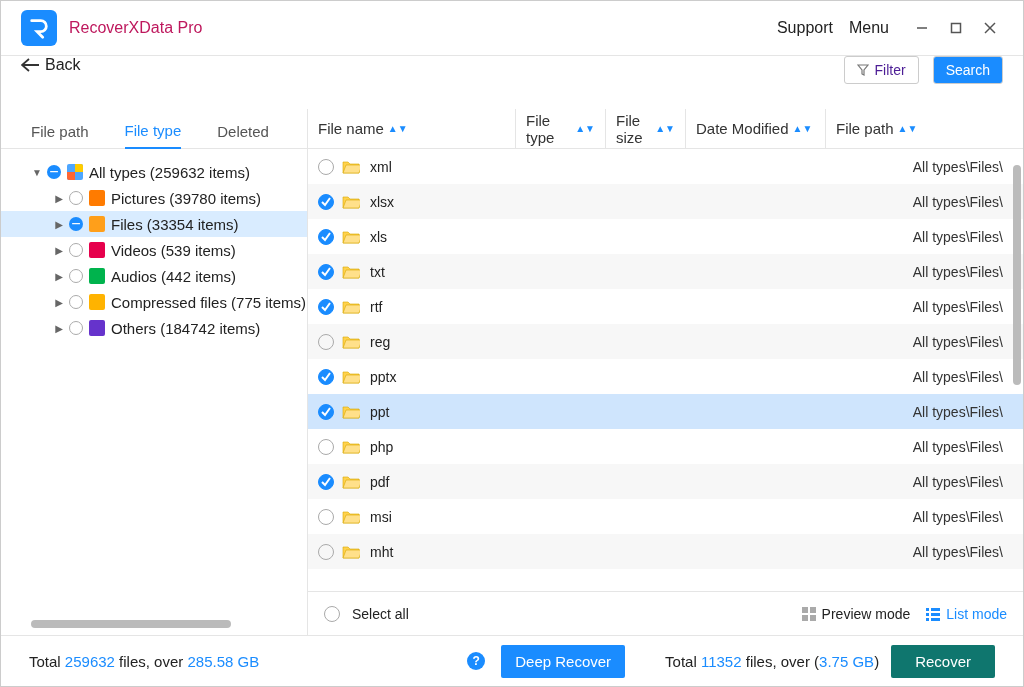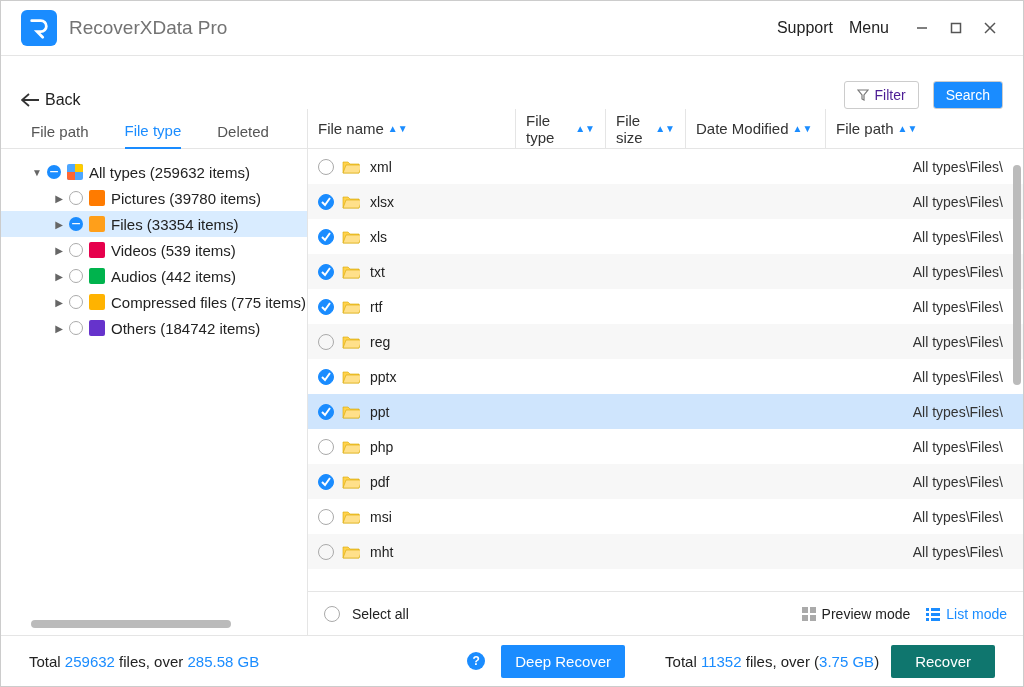--- a/index.html
+++ b/index.html
@@ -1,27 +1,27 @@
 <!DOCTYPE html>
 <html><head>
 <meta charset="utf-8">
 <style>
 * { box-sizing: border-box; margin: 0; padding: 0; }
 body { font-family: "Segoe UI", Arial, sans-serif; font-size: 14px; color: #222; background: #fff; }
 .app { width: 1024px; height: 687px; border: 1px solid #ccc; display: flex; flex-direction: column; position: relative; }
 
 .titlebar { height: 54px; display: flex; align-items: center; padding: 0 16px 0 20px; }
 .logo-box { width: 36px; height: 36px; background: #1a8cff; border-radius: 6px; display: flex; align-items: center; justify-content: center; margin-right: 12px; }
-.app-title { font-size: 19px; font-weight: 300; color: #737373; }
+.app-title { font-size: 16px; font-weight: 300; color: #be185d; }
 .spacer { flex: 1; }
 .titlebar-link { font-size: 16px; color: #222; margin-right: 16px; cursor: pointer; }
 .win-controls { display: flex; gap: 0; }
 .win-btn { width: 34px; height: 34px; display: flex; align-items: center; justify-content: center; cursor: pointer; color: #555; }
 
-.toolbar { height: 54px; border-top: 1px solid #e5e5e5; display: flex; align-items: flex-end; padding: 0 20px; }
+.toolbar { height: 54px; border-top: 1px solid #e5e5e5; display: flex; align-items: flex-start; padding: 0 20px; }
 .back-btn { display: flex; align-items: center; font-size: 16px; color: #222; cursor: pointer; gap: 6px; }
 .filter-btn { border: 1px solid #ccc; border-radius: 3px; padding: 5px 12px; display: flex; align-items: center; gap: 6px; font-size: 14px; cursor: pointer; color: #4c1d95; }
 .search-wrap { margin-left: 14px; display: flex; border: 1px solid #ccc; border-radius: 3px; overflow: hidden; }
 .search-input { border: none; padding: 5px 10px; font-size: 14px; width: 140px; outline: none; }
 .search-btn { background: #1a8cff; color: #fff; border: none; padding: 5px 12px; font-size: 14px; cursor: pointer; }
 
 .tabs-row { height: 40px; display: flex; align-items: center; padding: 0 20px; gap: 40px; border-bottom: 1px solid #e5e5e5; position: relative; }
 .tab { font-size: 15px; color: #555; cursor: pointer; padding: 8px 0; }
 .tab.active { color: #1a8cff; border-bottom: 2px solid #1a8cff; margin-bottom: -1px; }
 

